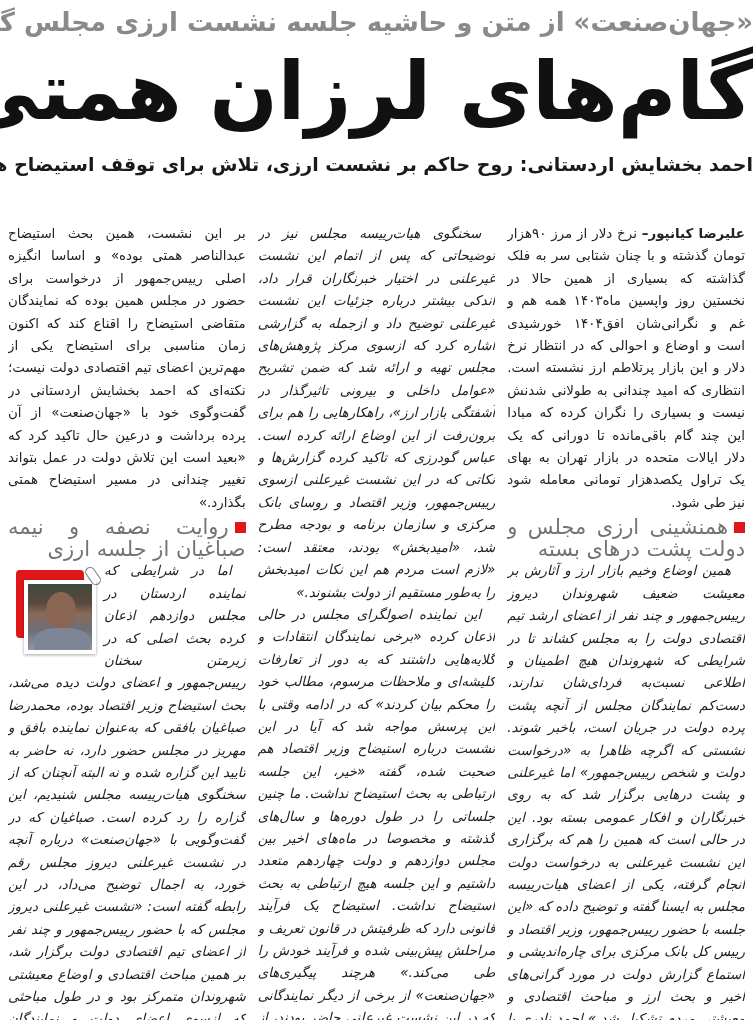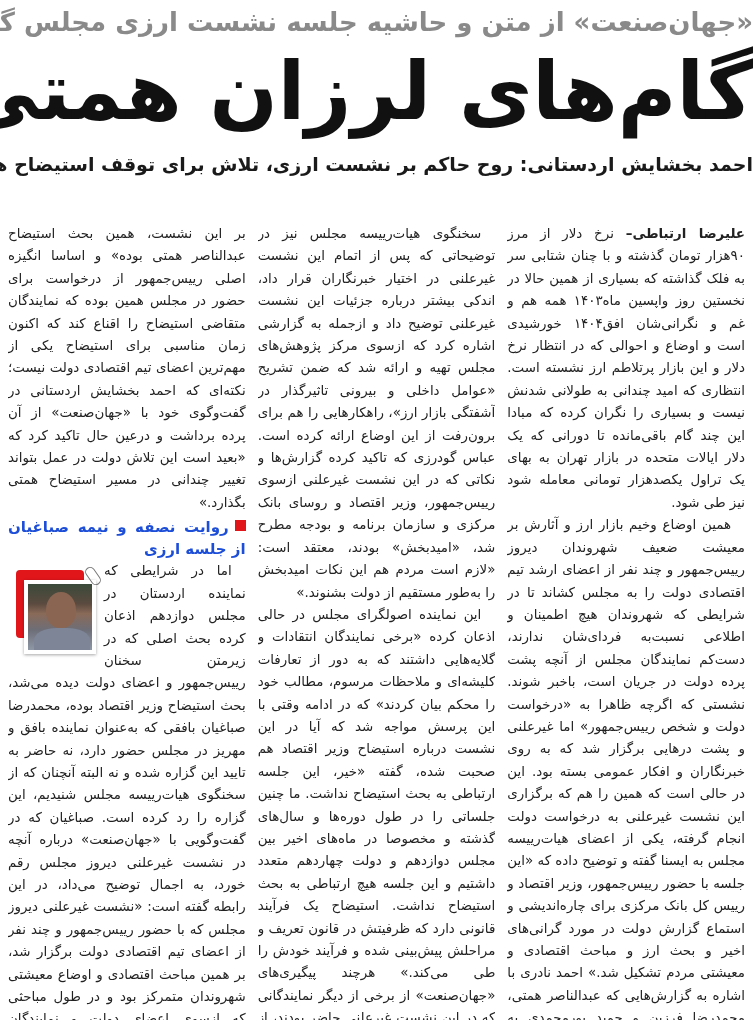--- a/index.html
+++ b/index.html
@@ -27,25 +27,25 @@
     position: absolute; top: 203px; left: 8px; width: 737px; height: 817px;
     display: flex; flex-direction: row; gap: 12px;
   }
   .col {
     flex: 1 1 0; height: 100%; overflow: hidden;
     font-size: 13.4px; line-height: 22.4px; text-align: justify; text-align-last: right;
     color: #222;
     margin-top: 20px;
   }
   .col p { text-indent: 0; }
-  .col p.indent { text-indent: 14px; }
+  .col p.indent { text-indent: 14px; font-style: italic; }
   .byline { font-weight: bold; }
 
   .subhead {
-    font-weight: bold; font-size: 15px; line-height: 22px; color: #1d4ed8;
+    font-weight: normal; font-size: 21px; line-height: 22px; color: #737373;
     margin-top: 2px;
   }
   .subhead .sq {
     display: inline-block; width: 11px; height: 11px; background: #e0161b;
     margin-left: 6px; vertical-align: 1px;
   }
 
   .photo-wrap {
     float: left; width: 82px; height: 88px; margin: 6px 6px 4px 8px; position: relative;
   }
@@ -79,23 +79,26 @@
 <body>
 
 <div class="kicker">«جهان‌صنعت» از متن و حاشیه جلسه نشست ارزی مجلس گزارش می‌دهد</div>
 <h1 class="headline">گام‌های لرزان همتی</h1>
 <h2 class="subheadline">احمد بخشایش اردستانی: روح حاکم بر نشست ارزی، تلاش برای توقف استیضاح همتی بود</h2>
 
 <div class="columns">
 
   <div class="col">
     <p>
-      <span class="byline">علیرضا ارتباطی–</span>
+      <span class="byline">علیرضا کیانپور–</span>
       <span>نرخ دلار از مرز ۹۰هزار تومان گذشته و با چنان شتابی سر به فلک گذاشته که بسیاری از همین حالا در نخستین روز واپسین ماه۱۴۰۳ همه هم و غم و نگرانی‌شان افق۱۴۰۴ خورشیدی است و اوضاع و احوالی که در انتظار نرخ دلار و این بازار پرتلاطم ارز نشسته است. انتظاری که امید چندانی به طولانی شدنش نیست و بسیاری را نگران کرده که مبادا این چند گام باقی‌مانده تا دورانی که یک دلار ایالات متحده در بازار تهران به بهای یک تراول یکصدهزار تومانی معامله شود نیز طی شود.</span>
     </p>
+    <div class="subhead">
+      <span class="sq"></span><span>همنشینی ارزی مجلس و دولت پشت درهای بسته</span>
+    </div>
     <p class="indent">همین اوضاع وخیم بازار ارز و آثارش بر معیشت ضعیف شهروندان دیروز رییس‌جمهور و چند نفر از اعضای ارشد تیم اقتصادی دولت را به مجلس کشاند تا در شرایطی که شهروندان هیچ اطمینان و اطلاعی نسبت‌به فردای‌شان ندارند، دست‌کم نمایندگان مجلس از آنچه پشت پرده دولت در جریان است، باخبر شوند. نشستی که اگرچه ظاهرا به «درخواست دولت و شخص رییس‌جمهور» اما غیرعلنی و پشت درهایی برگزار شد که به روی خبرنگاران و افکار عمومی بسته بود. این در حالی است که همین را هم که برگزاری این نشست غیرعلنی به درخواست دولت انجام گرفته، یکی از اعضای هیات‌رییسه مجلس به ایسنا گفته و توضیح داده که «این جلسه با حضور رییس‌جمهور، وزیر اقتصاد و رییس کل بانک مرکزی برای چاره‌اندیشی و استماع گزارش دولت در مورد گرانی‌های اخیر و بحث ارز و مباحث اقتصادی و معیشتی مردم تشکیل شد.» احمد نادری با اشاره به گزارش‌هایی که عبدالناصر همتی، محمدرضا فرزین و حمید پورمحمدی به نمایندگان ارائه کردند، گفته که «۱۰نماینده مجلس و روسای کمیسیون‌های اقتصاد، کشاورزی، صنایع و معادن و بهداشت و درمان به ارائه نظرات خود پرداختند و در پایان رییس‌جمهور و رییس‌مجلس نقطه‌نظرات</p>
   </div>
 
   <div class="col">
     <p class="indent">سخنگوی هیات‌رییسه مجلس نیز در توضیحاتی که پس از اتمام این نشست غیرعلنی در اختیار خبرنگاران قرار داد، اندکی بیشتر درباره جزئیات این نشست غیرعلنی توضیح داد و ازجمله به گزارشی اشاره کرد که ازسوی مرکز پژوهش‌های مجلس تهیه و ارائه شد که ضمن تشریح «عوامل داخلی و بیرونی تاثیرگذار در آشفتگی بازار ارز»، راهکارهایی را هم برای برون‌رفت از این اوضاع ارائه کرده است. عباس گودرزی که تاکید کرده گزارش‌ها و نکاتی که در این نشست غیرعلنی ازسوی رییس‌جمهور، وزیر اقتصاد و روسای بانک مرکزی و سازمان برنامه و بودجه مطرح شد، «امیدبخش» بودند، معتقد است: «لازم است مردم هم این نکات امیدبخش را به‌طور مستقیم از دولت بشنوند.»</p>
     <p class="indent">این نماینده اصولگرای مجلس در حالی اذعان کرده «برخی نمایندگان انتقادات و گلایه‌هایی داشتند که به دور از تعارفات کلیشه‌ای و ملاحظات مرسوم، مطالب خود را محکم بیان کردند» که در ادامه وقتی با این پرسش مواجه شد که آیا در این نشست درباره استیضاح وزیر اقتصاد هم صحبت شده، گفته «خیر، این جلسه ارتباطی به بحث استیضاح نداشت. ما چنین جلساتی را در طول دوره‌ها و سال‌های گذشته و مخصوصا در ماه‌های اخیر بین مجلس دوازدهم و دولت چهاردهم متعدد داشتیم و این جلسه هیچ ارتباطی به بحث استیضاح نداشت. استیضاح یک فرآیند قانونی دارد که ظرفیتش در قانون تعریف و مراحلش پیش‌بینی شده و فرآیند خودش را طی می‌کند.» هرچند پیگیری‌های «جهان‌صنعت» از برخی از دیگر نمایندگانی که در این نشست غیرعلنی حاضر بودند، از این حکایت دارد که اتفاقا «روح حاکم</p>
   </div>
 
   <div class="col">
     <p>بر این نشست، همین بحث استیضاح عبدالناصر همتی بوده» و اساسا انگیزه اصلی رییس‌جمهور از درخواست برای حضور در مجلس همین بوده که نمایندگان متقاضی استیضاح را اقناع کند که اکنون زمان مناسبی برای استیضاح یکی از مهم‌ترین اعضای تیم اقتصادی دولت نیست؛ نکته‌ای که احمد بخشایش اردستانی در گفت‌وگوی خود با «جهان‌صنعت» از آن پرده برداشت و درعین حال تاکید کرد که «بعید است این تلاش دولت در عمل بتواند تغییر چندانی در مسیر استیضاح همتی بگذارد.»</p>

